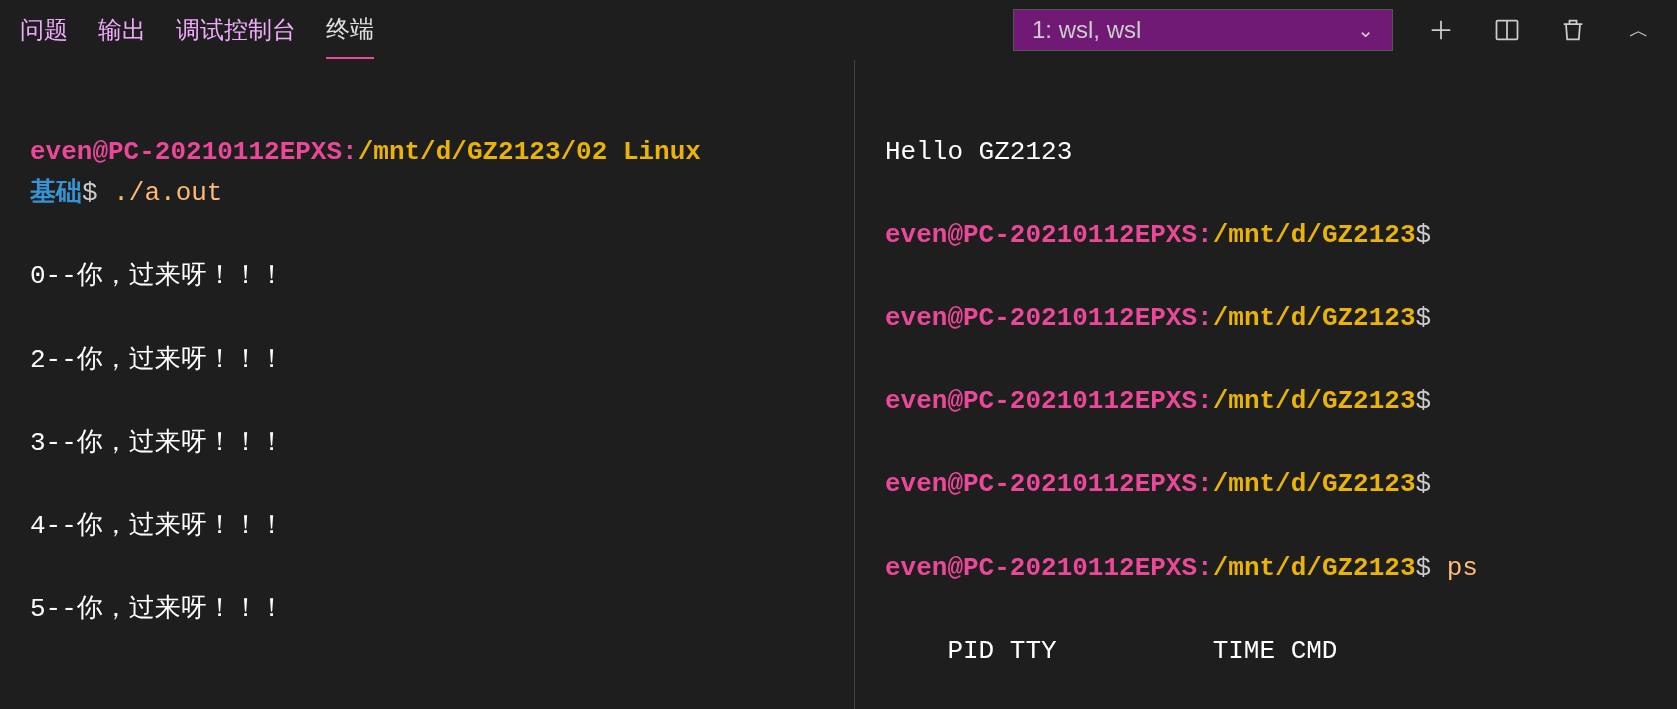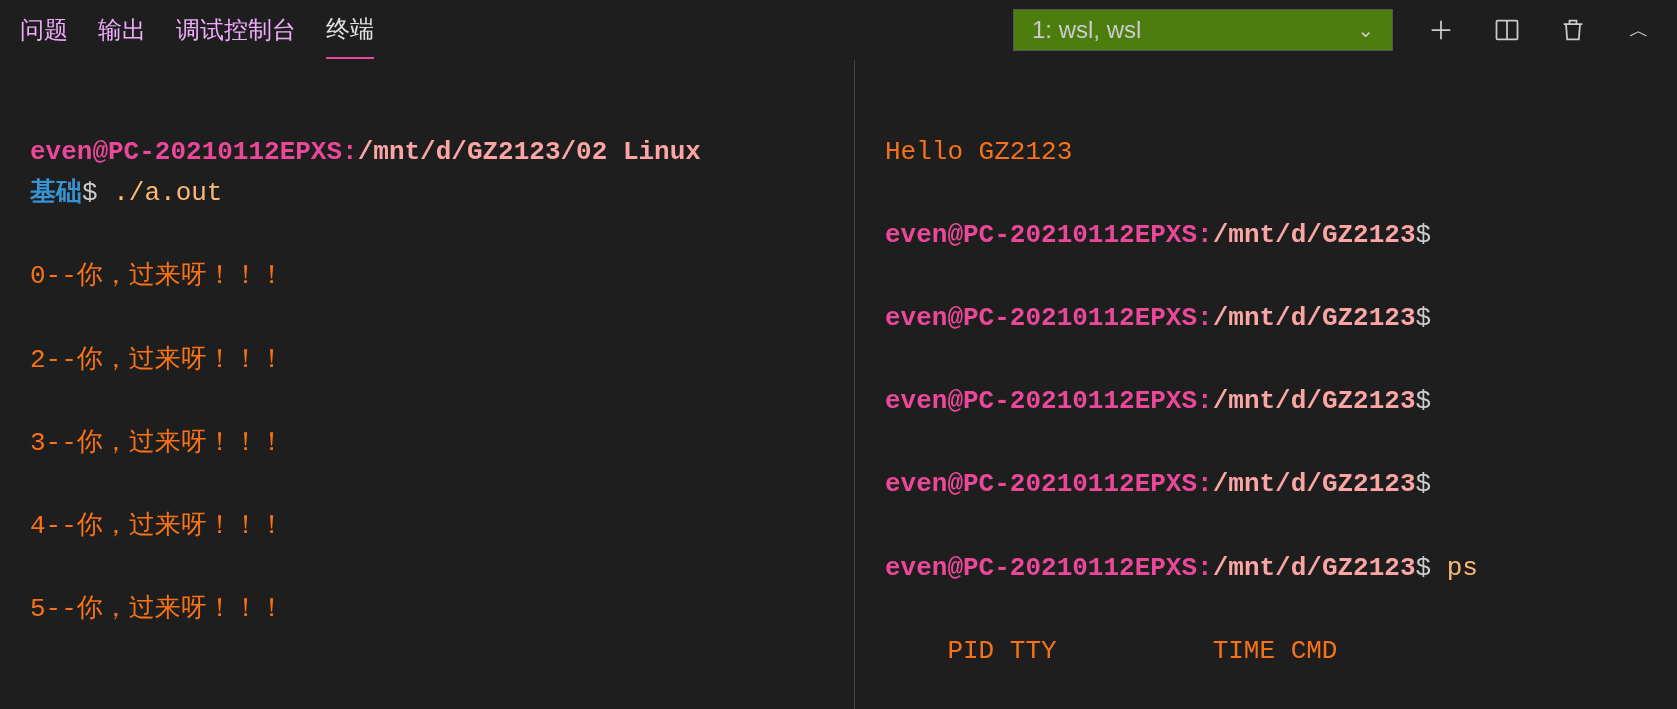--- a/index.html
+++ b/index.html
@@ -39,21 +39,21 @@
       color: #e0e0e0;
       border-bottom: 2px solid #ec4899;
     }
     .header-right {
       margin-left: auto;
       display: flex;
       align-items: center;
       gap: 30px;
     }
     .terminal-selector {
-      background: #4d7c0f;
+      background: #701a75;
       border: 1px solid #555;
       color: #ccc;
       font-size: 24px;
       padding: 6px 18px;
       display: flex;
       align-items: center;
       width: 380px;
       justify-content: space-between;
       cursor: pointer;
     }
@@ -95,25 +95,25 @@
       overflow: hidden;
     }
     .pane-left {
       width: 855px;
       border-right: 1px solid #444;
     }
     .pane-right {
       flex: 1;
     }
     .user-host { color: #ec4899; font-weight: bold; }
-    .path { color: #fca5a5; font-weight: bold; }
+    .path { color: #eab308; font-weight: bold; }
     .path-cn { color: #3794d4; font-weight: bold; }
     .dollar { color: #ccc; }
     .cmd { color: #fdba74; }
-    .output { color: #f97316; }
+    .output { color: #ffffff; }
     .line {
       display: block;
     }
   </style>
 </head>
 <body>
 
 <div class="panel-header">
   <div class="tabs">
     <div class="tab">问题</div>

